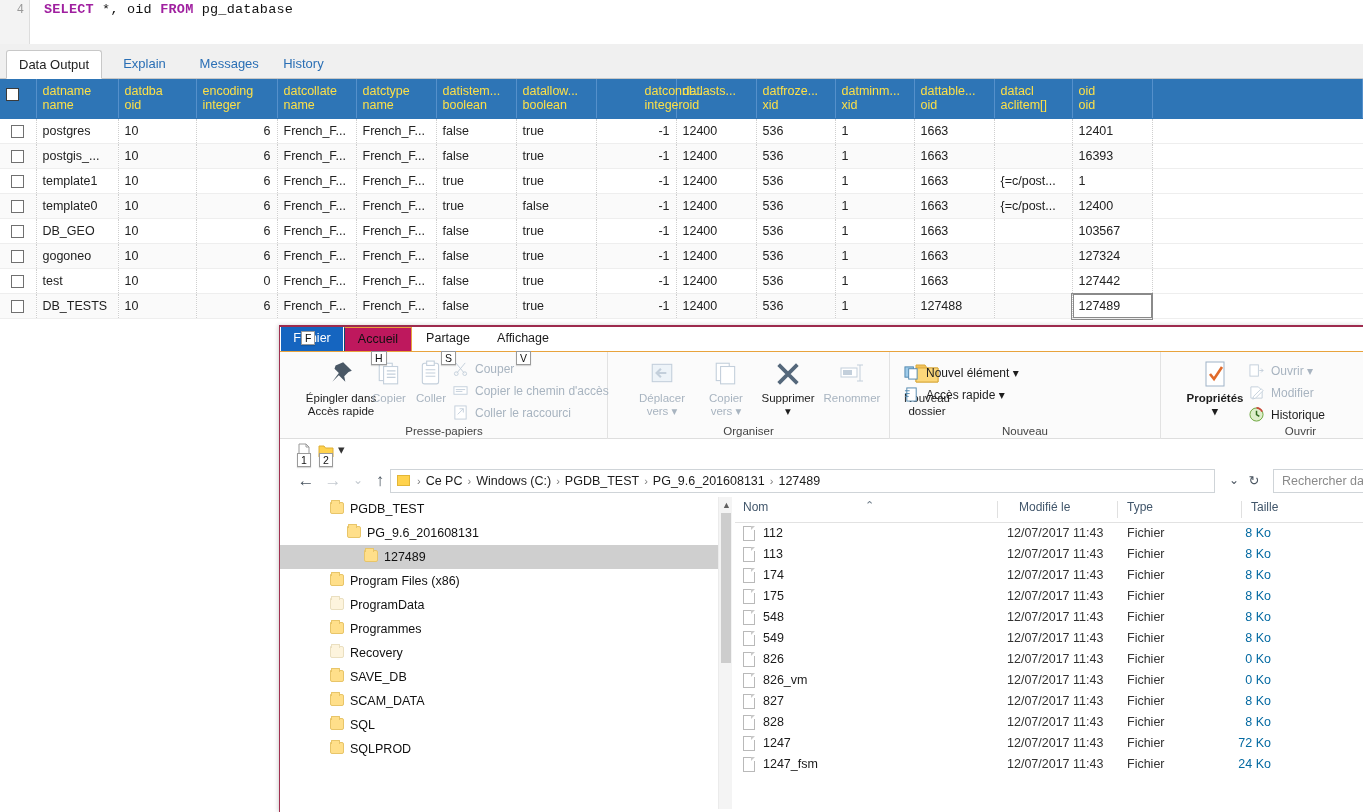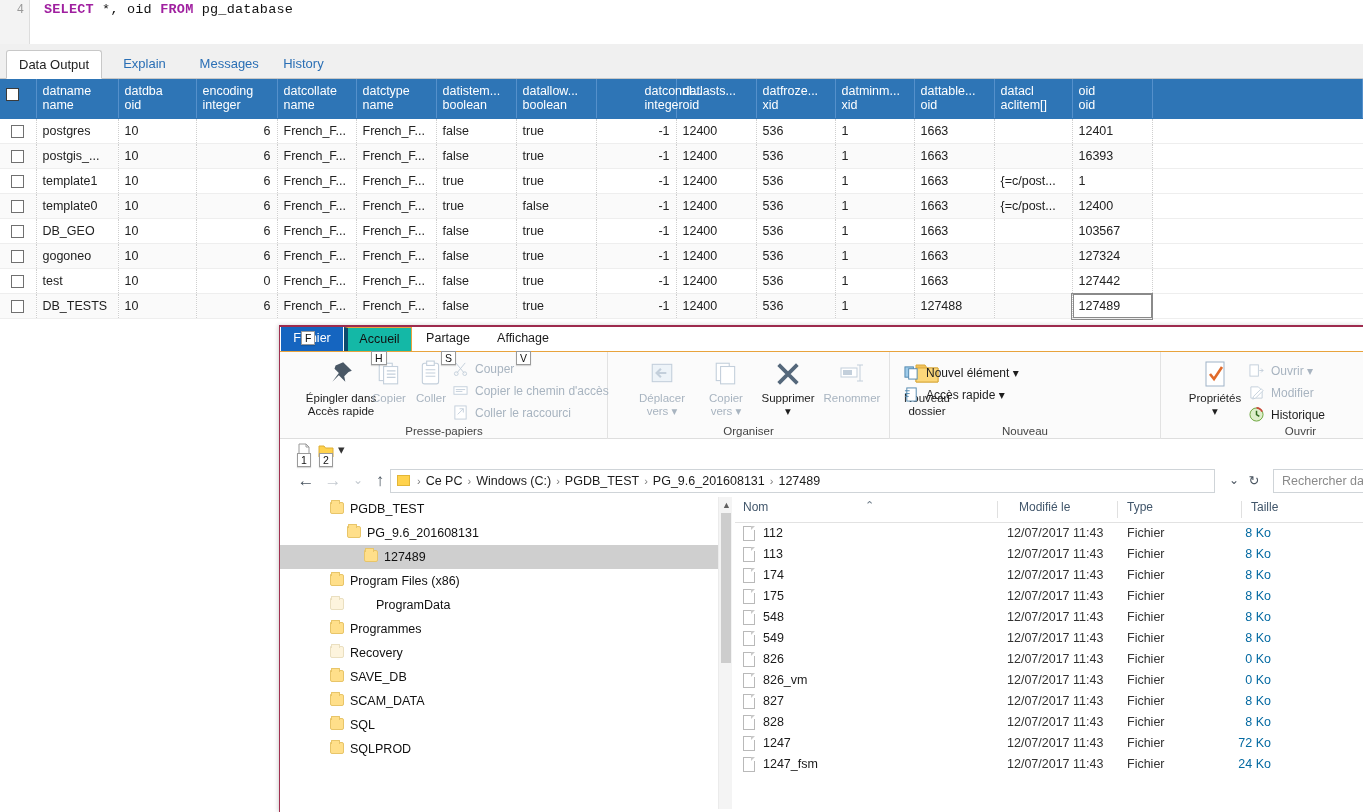--- a/index.html
+++ b/index.html
@@ -43,21 +43,21 @@
   .tab.active {
     background:#ffffff; color:#222;
     border:1px solid #c8c8c8; border-bottom:1px solid #ffffff;
     border-radius:3px 3px 0 0;
   }
 
   
   #grid { position:absolute; left:0; top:79px; width:1363px; height:241px; background:#fff; }
   table.g { border-collapse:collapse; table-layout:fixed; width:1363px; }
   table.g th {
-    background:#2e75b6; color:#ffffff; font-weight:normal; font-size:12.5px;
+    background:#2e75b6; color:#fde047; font-weight:normal; font-size:12.5px;
     text-align:left; vertical-align:top;
     padding:5px 6px 6px 6px; height:38px;
     border-right:1px solid #5590cb; border-bottom:1px solid #2e75b6;
   }
   table.g th .l2 { display:block; }
   table.g td {
     height:25px; padding:2px 6px; font-size:12.5px; color:#222;
     border-right:1px dotted #cfcfcf; border-bottom:1px solid #eeeeee;
     white-space:nowrap; overflow:hidden;
     background:#fff;
@@ -103,21 +103,21 @@
   .minbtn i { position:absolute; left:14px; top:15px; width:17px; height:2px; background:#111; display:block; }
 
   
   .rtabs { position:relative; height:24px; background:#ffffff; }
   .rtab {
     position:absolute; top:0; height:24px; line-height:23px; font-size:12.5px;
     color:#1b1b1b; padding:0 11px; cursor:default;
   }
   .rtab.file { background:#1565c0; color:#fff; left:1px; width:62px; text-align:center; padding:0; }
   .rtab.sel {
-    background:#14b8a6; border-left:4px solid #0c4a6e; border-right:1px solid #e8a33d;
+    background:#be185d; border-left:1px solid #0c4a6e; border-right:1px solid #e8a33d;
     border-top:1px solid #e8a33d; color:#111;
   }
   .keytip {
     position:absolute; background:#ffffff; border:1px solid #9a9a9a;
     font-size:10.5px; line-height:12px; padding:0 3px; color:#111;
     box-shadow:0 1px 1px rgba(0,0,0,0.15); z-index:20;
   }
 
   .ribbon {
     position:relative; height:88px; background:#fbfbfb;
@@ -499,21 +499,21 @@
               <rect x="1" y="2" width="9" height="11" fill="#9ecbea" stroke="#4f86ad"></rect>
               <rect x="5" y="4" width="9" height="11" fill="#fff" stroke="#4f86ad"></rect>
             </svg></span><span>Nouvel élément ▾</span></div>
         <div class="smallitem" style="left: 14px; top: 32px;"><span style="position: absolute; left: 0px; top: 3px; width: 17px; height: 16px;"><svg width="15" height="15" viewBox="0 0 16 16">
               <rect x="3" y="1" width="10" height="14" fill="#fff" stroke="#4f86ad"></rect>
               <path d="M1 4h5M1 7h5M1 10h4" stroke="#4f86ad"></path>
             </svg></span><span>Accès rapide ▾</span></div>
       </div>
       <div class="rgroup" style="left: 881px; width: 280px;">
         <div class="gtitle">Ouvrir</div>
-        <div class="bigbtn" style="left: 22px; top: 8px; width: 64px;">
+        <div class="bigbtn" style="left: 22px; top: 8px; width: 64px; font-weight: bold;">
           <div style="height: 30px; position: relative; text-align: center;"><svg width="28" height="30" viewBox="0 0 28 30">
               <rect x="5" y="2" width="18" height="24" fill="#fff" stroke="#9fb3c8"></rect>
               <path d="M9 14l4 5 8-12" stroke="#e06a2a" stroke-width="2.6" fill="none"></path>
             </svg></div>
           <span class="lbl" style="white-space: pre-line;">Propriétés
 ▾</span>
         </div>
         <div class="smallitem dis" style="left: 88px; top: 8px;"><span style="position: absolute; left: 0px; top: 3px; width: 17px; height: 16px;"><svg width="15" height="15" viewBox="0 0 16 16">
               <rect x="1" y="2" width="9" height="12" fill="#fff" stroke="#c3cfdb"></rect>
               <path d="M11 8h4M13 6l2 2-2 2" stroke="#c3cfdb" fill="none"></path>
@@ -553,21 +553,21 @@
     <span class="navbtn" style="left:962px;font-size:13px">↻</span>
     <div class="searchbox" style="left:993px;width:92px">Rechercher dan</div>
   </div>
 
   <div class="panes" style="position:relative;height:312px;">
     <div class="navpane" id="navpane">
         <div class="treeitem"><span class="tfold" style="left: 50px;"></span><span style="margin-left: 70px;">PGDB_TEST</span></div>
         <div class="treeitem"><span class="tfold" style="left: 67px;"></span><span style="margin-left: 87px;">PG_9.6_201608131</span></div>
         <div class="treeitem sel"><span class="tfold" style="left: 84px;"></span><span style="margin-left: 104px;">127489</span></div>
         <div class="treeitem"><span class="tfold" style="left: 50px;"></span><span style="margin-left: 70px;">Program Files (x86)</span></div>
-        <div class="treeitem"><span class="tfold pale" style="left: 50px;"></span><span style="margin-left: 96px;">ProgramData</span></div>
+        <div class="treeitem"><span class="tfold pale" style="left: 50px;"></span><span style="margin-left: 70px;">ProgramData</span></div>
         <div class="treeitem"><span class="tfold" style="left: 50px;"></span><span style="margin-left: 70px;">Programmes</span></div>
         <div class="treeitem"><span class="tfold pale" style="left: 50px;"></span><span style="margin-left: 70px;">Recovery</span></div>
         <div class="treeitem"><span class="tfold" style="left: 50px;"></span><span style="margin-left: 70px;">SAVE_DB</span></div>
         <div class="treeitem"><span class="tfold" style="left: 50px;"></span><span style="margin-left: 70px;">SCAM_DATA</span></div>
         <div class="treeitem"><span class="tfold" style="left: 50px;"></span><span style="margin-left: 70px;">SQL</span></div>
         <div class="treeitem"><span class="tfold" style="left: 50px;"></span><span style="margin-left: 70px;">SQLPROD</span></div>
       </div>
 
     <div class="vscroll" style="left:438px">
       <span style="position:absolute;left:3px;top:3px;font-size:9px;color:#606060;">▲</span>

